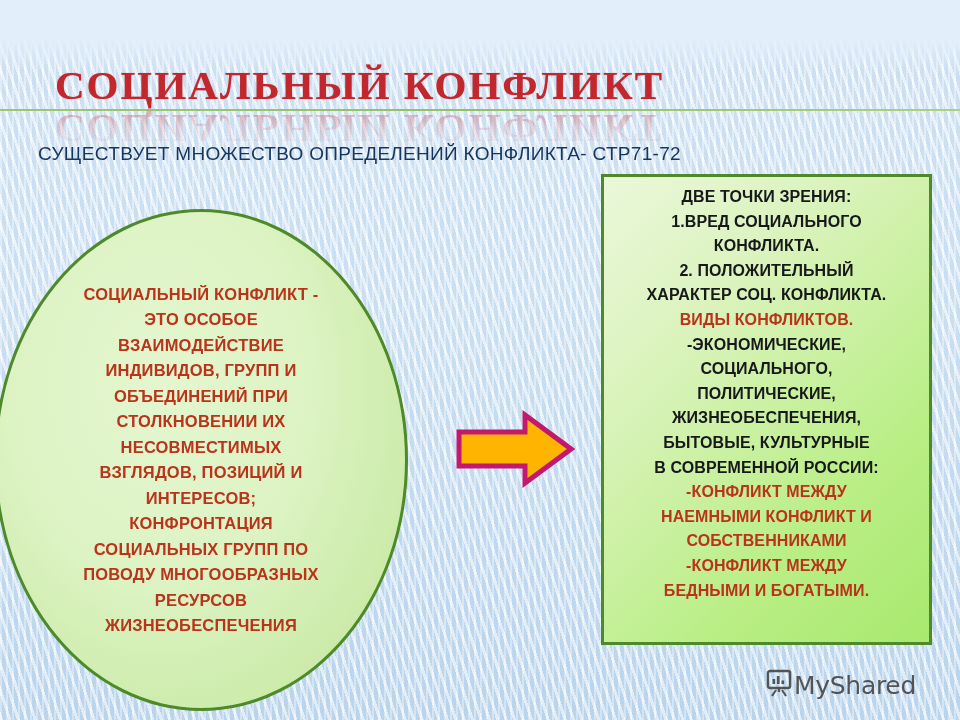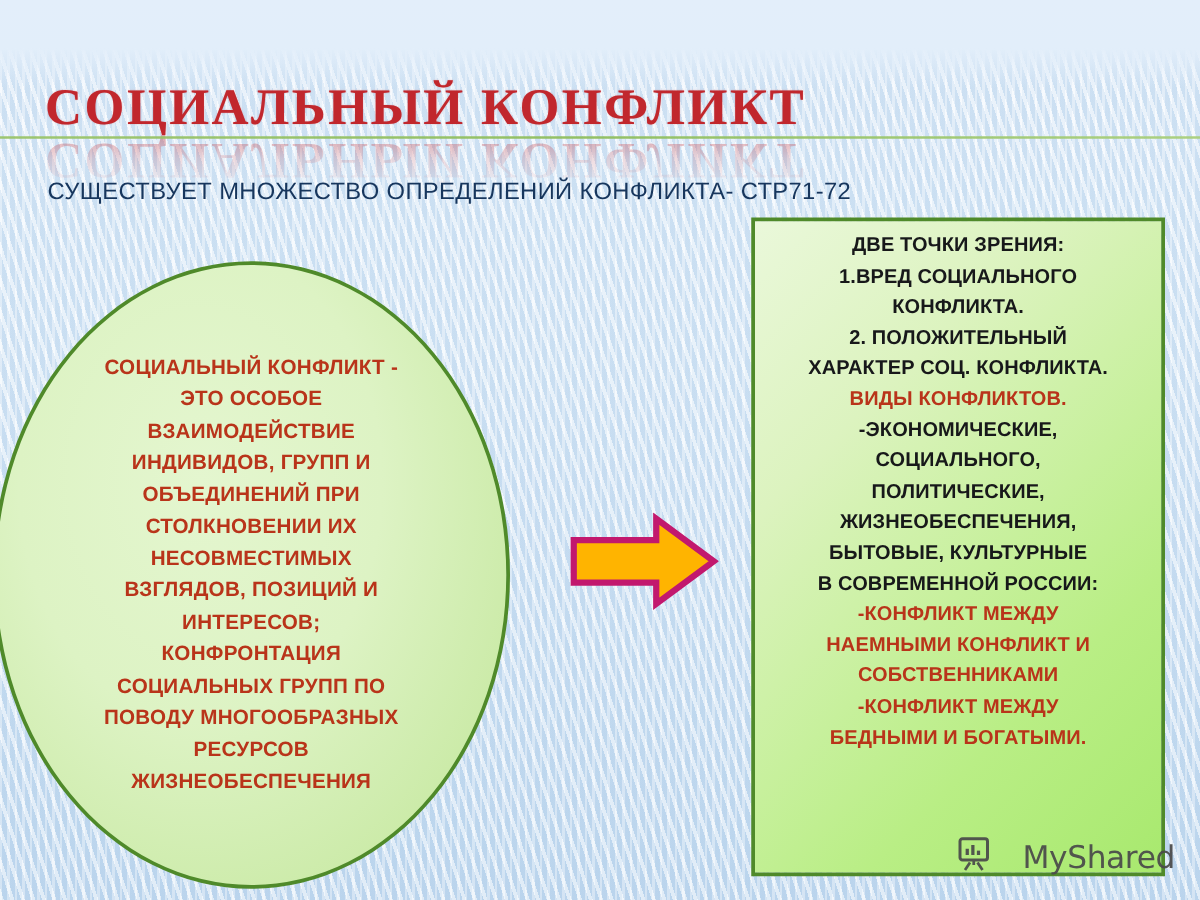--- a/index.html
+++ b/index.html
@@ -33,21 +33,21 @@
         rgba(160,196,228,0.10) 6px);
     pointer-events:none;
   }
   #fadetop{
     position:absolute;left:0;top:0;width:960px;height:70px;
     background:linear-gradient(180deg,#e3eefa 0%,#e2eefa 55%,rgba(226,238,250,0) 100%);
     pointer-events:none;
   }
 
   
-  .title-wrap{position:absolute;left:36px;top:62px;width:880px;height:78px;}
+  .title-wrap{position:absolute;left:55px;top:62px;width:880px;height:78px;}
   .title{
     font-family:"Liberation Serif", serif;
     font-size:41px;font-weight:bold;letter-spacing:2px;
     color:#c1272d;line-height:46px;white-space:nowrap;
     text-shadow:0 0 1px rgba(193,39,45,.5);
   }
   .title-reflect{
     font-family:"Liberation Serif", serif;
     font-size:41px;font-weight:bold;letter-spacing:2px;
     color:#c1272d;line-height:46px;white-space:nowrap;
@@ -85,37 +85,37 @@
     color:#b9341a;
     font-size:16.5px;font-weight:bold;line-height:25.5px;
     letter-spacing:.2px;
   }
 
   
   .arrow{position:absolute;left:455px;top:410px;width:120px;height:78px;}
 
   
   .greenbox{
-    position:absolute;left:601px;top:174px;width:331px;height:527px;
+    position:absolute;left:601px;top:174px;width:331px;height:471px;
     border:3px solid #4f8a2a;
     background:linear-gradient(135deg,#eaf8da 0%,#dcf3bf 28%,#b9ee85 72%,#a8e96e 100%);
     box-sizing:border-box;
     padding:8px 6px 0 6px;
   }
   .gb-text{
     text-align:center;font-size:16px;font-weight:bold;line-height:24.6px;
     letter-spacing:.1px;
   }
   .gb-black{color:#17181a;}
   .gb-red{color:#b9341a;}
 
   
   .watermark{
     position:absolute;left:764px;top:668px;
-    display:flex;align-items:center;gap:24px;
+    display:flex;align-items:center;gap:0;
     opacity:.93;
   }
   .wm-text{
     font-size:25px;color:#4a4a4a;letter-spacing:-.3px;
     font-family:"DejaVu Sans", sans-serif;
   }
 </style>
 </head>
 <body>
 

